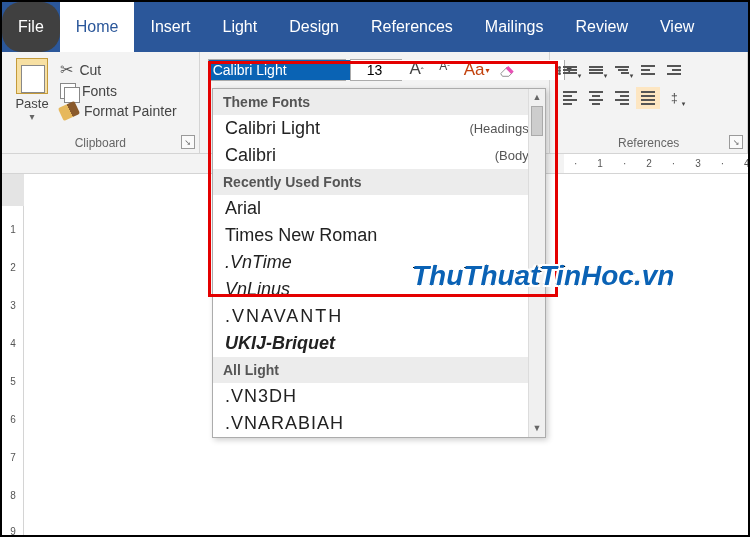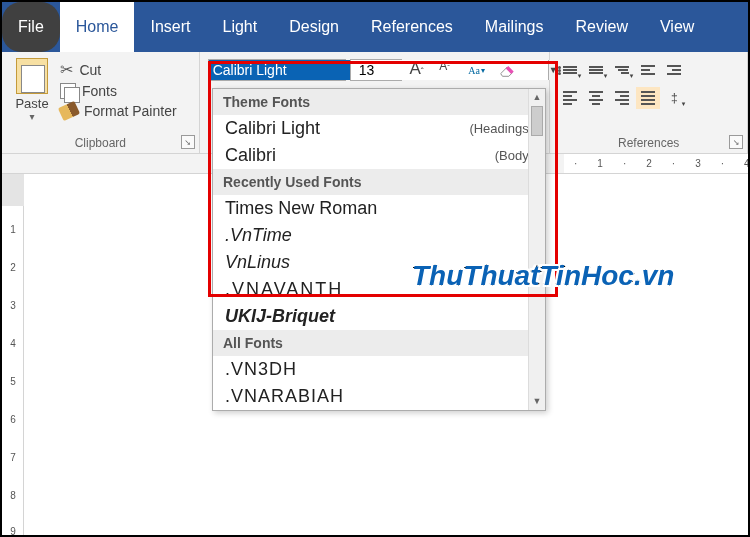--- a/index.html
+++ b/index.html
@@ -32,24 +32,24 @@
   .brush { width: 18px; height: 14px; transform: rotate(-25deg); background: linear-gradient(90deg,#e6b85c 0 55%,#8a5a2b 55% 100%); border-radius: 2px; }
 
   
   .font-group { width: 355px; }
   .font-row1 { display: flex; align-items: center; gap: 2px; height: 28px; }
   .font-name-wrap { display: flex; width: 138px; height: 22px; border: 1px solid #ababab; background: #fff; }
   .font-name { flex: 1; border: none; font-size: 14px; padding: 0 4px; outline: none; }
   .font-name.selected { background: #0a63b4; color: #fff; }
   .dd-btn { width: 18px; border-left: 1px solid #ababab; background: #e7eef6; display: flex; align-items: center; justify-content: center; font-size: 9px; color: #444; }
   .font-size-wrap { display: flex; width: 52px; height: 22px; border: 1px solid #ababab; background: #fff; margin-left: 2px; }
-  .font-size { flex: 1; border: none; font-size: 14px; padding: 0 8px; outline: none; }
+  .font-size { flex: 1; border: none; font-size: 14px; padding: 0 16px; outline: none; }
   .a-btn { width: 26px; height: 22px; display: flex; align-items: baseline; justify-content: center; font-family: "Times New Roman", serif; color: #444; }
   .a-big { font-size: 17px; } .a-small { font-size: 12px; }
-  .aa-btn { width: 34px; height: 22px; display: flex; align-items: center; justify-content: center; font-size: 10px; color: #0369a1; gap: 1px; font-family: Liberation Serif, serif; }
+  .aa-btn { width: 34px; height: 22px; display: flex; align-items: center; justify-content: center; font-size: 17px; color: #c2410c; gap: 1px; }
   .aa-btn::after { content: "▾"; font-size: 8px; }
   .clr-btn { width: 22px; height: 22px; display: flex; align-items: center; justify-content: center; position: relative; }
   .clr-btn svg { width: 18px; height: 18px; }
   .red-callout { position: absolute; top: 59px; left: 206px; width: 350px; height: 236px; border: 3px solid #e40000; pointer-events: none; z-index: 50; }
 
   
   .para-group { width: 200px; }
   .para-row { display: flex; gap: 2px; height: 28px; align-items: center; }
   .p-btn { width: 24px; height: 22px; display: flex; flex-direction: column; align-items: center; justify-content: center; color: #444; position: relative; }
   .p-btn.dd::after { content: "▾"; font-size: 7px; position: absolute; right: 1px; bottom: 1px; }
@@ -287,37 +287,40 @@
         <span>Calibri Light</span>
         <span class="hint">(Headings)</span>
       </div>
       <div class="item f-calibri">
         <span>Calibri</span>
         <span class="hint">(Body)</span>
       </div>
     </div>
   <div class="hdr">Recently Used Fonts</div>
   <div id="recent-items">
+      <div class="item f-arial">
+        <span>Arial</span>
+      </div>
       <div class="item f-tnr">
         <span>Times New Roman</span>
       </div>
       <div class="item f-vntime">
         <span>.VnTime</span>
       </div>
       <div class="item f-linus">
         <span>VnLinus</span>
       </div>
       <div class="item f-avant">
         <span>.VNAVANTH</span>
       </div>
       <div class="item f-briquet">
         <span>UKIJ-Briquet</span>
       </div>
     </div>
-  <div class="hdr">All Fonts</div>
+  <div class="hdr">All Light</div>
   <div id="all-items">
       <div class="item f-3dh">
         <span>.VN3DH</span>
       </div>
       <div class="item f-arabiah">
         <span>.VNARABIAH</span>
       </div>
     </div>
 </div>
 

